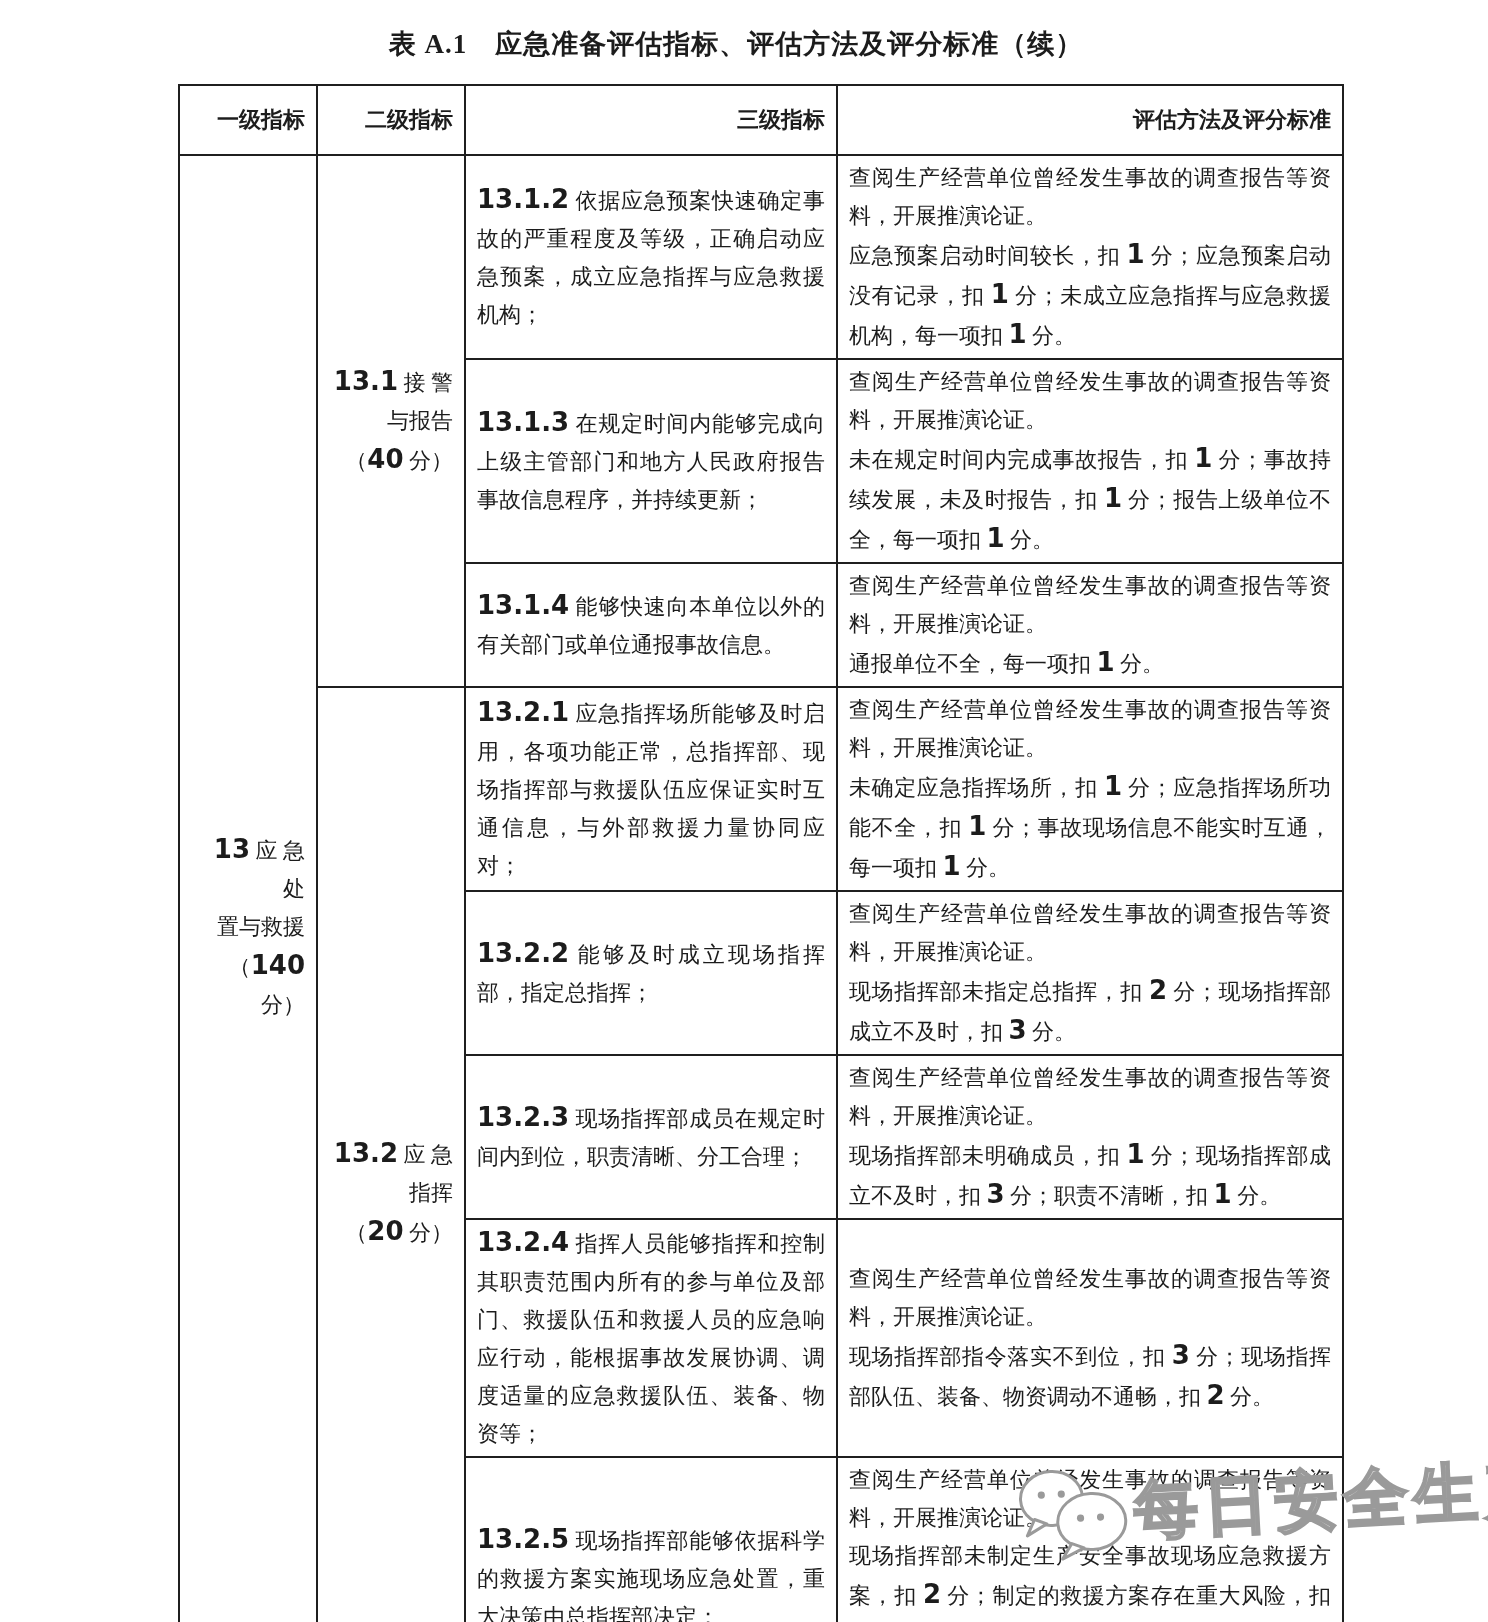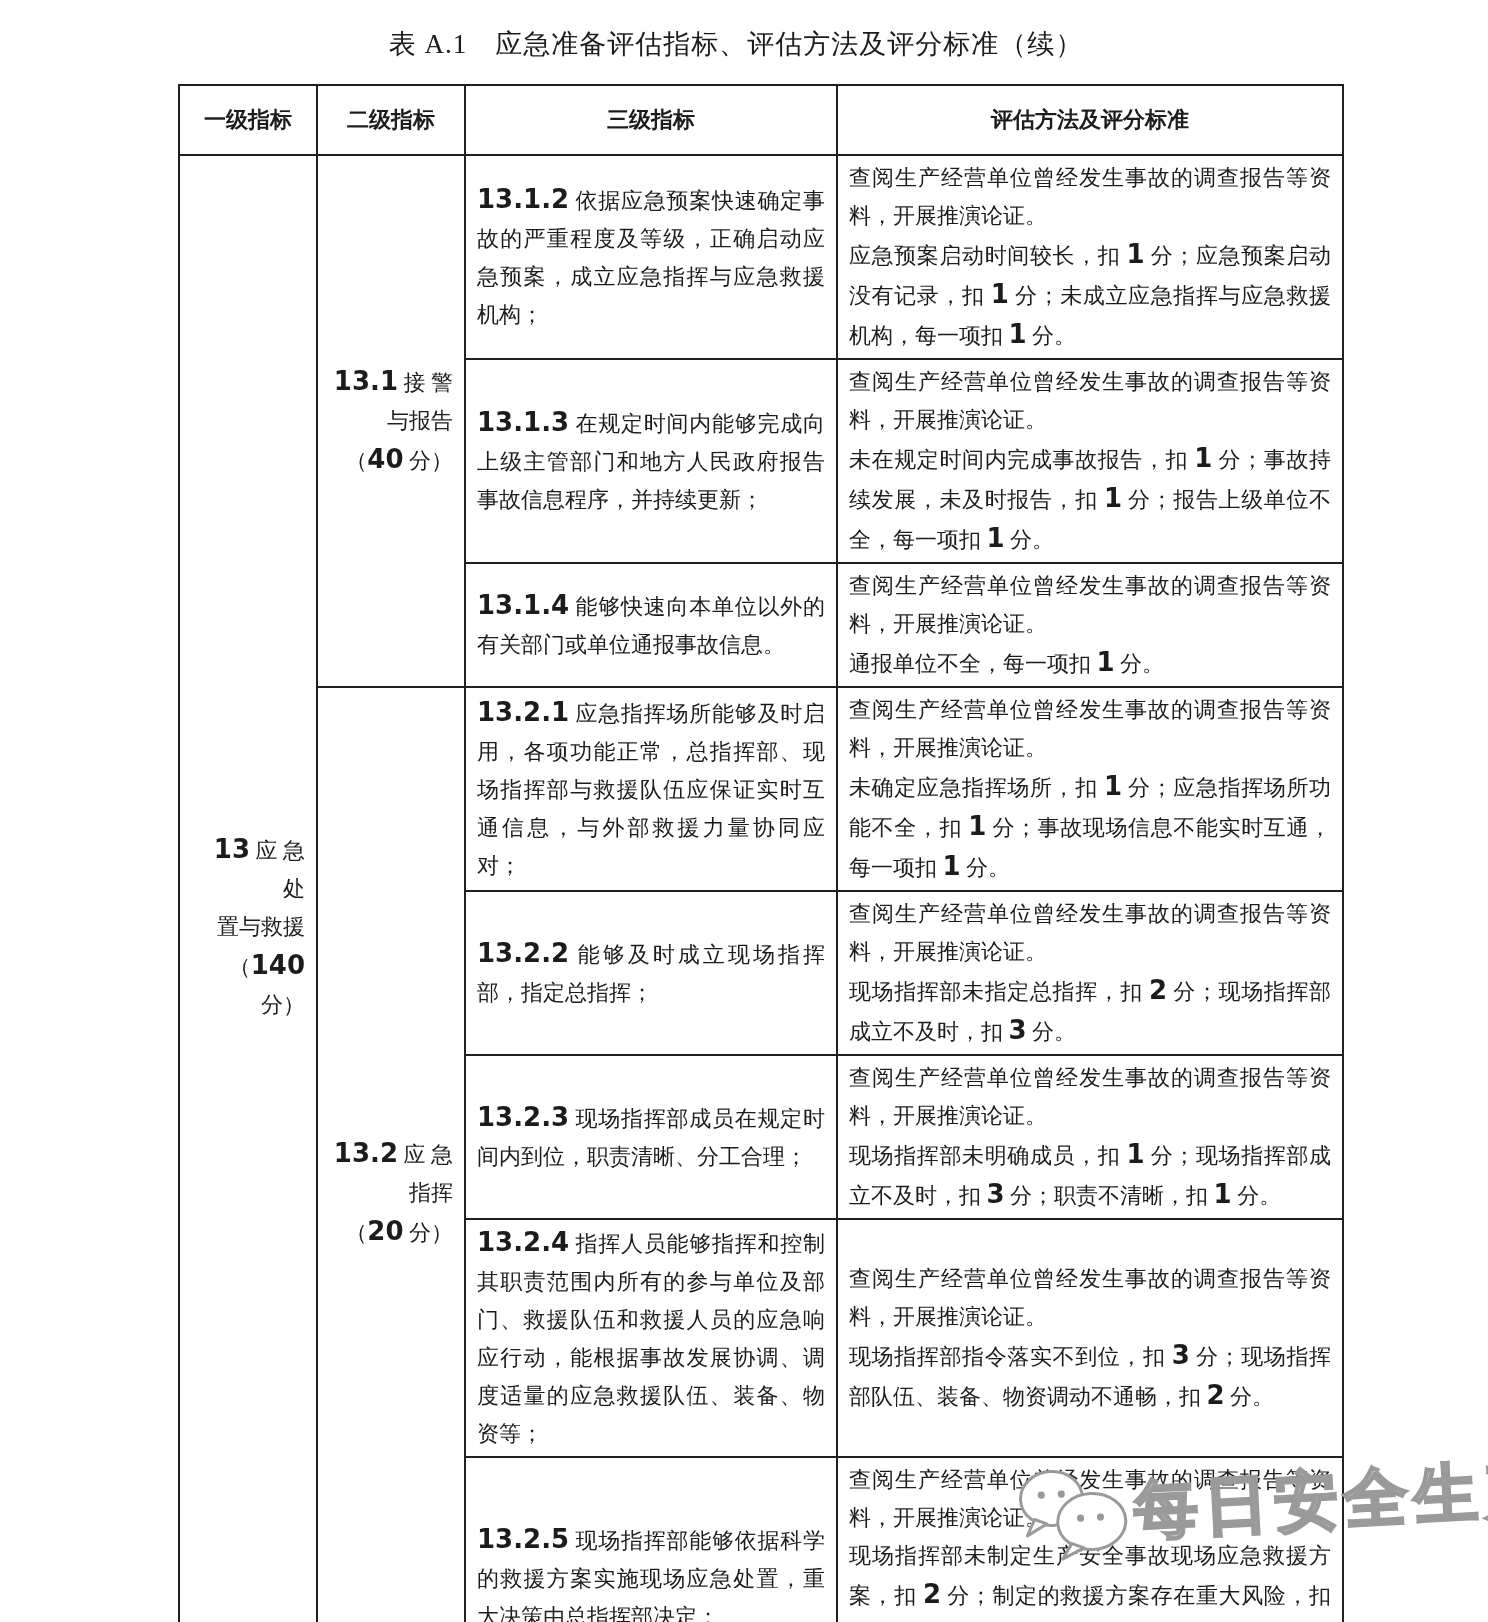--- a/index.html
+++ b/index.html
@@ -5,21 +5,21 @@
   html,body{margin:0;padding:0;background:#ffffff;}
   body{
     width:1488px;height:1622px;position:relative;overflow:hidden;
     font-family:"Liberation Serif","DejaVu Serif",serif;
     color:#1c1c1c;
   }
   .doc-title{
     margin:26px 16px 22px 0;
     text-align:center;
     font-size:27px;
-    font-weight:normal;
+    font-weight:bold;
     letter-spacing:1px;
   }
   table.eval{
     border-collapse:collapse;
     table-layout:fixed;
     margin-left:178px;
     width:1164px;
   }
   table.eval td,table.eval th{
     border:2px solid #1f1f1f;
@@ -28,21 +28,21 @@
     padding:3px 11px;
     vertical-align:middle;
     word-break:break-all;
   }
   col.c1{width:138px;}
   col.c2{width:148px;}
   col.c3{width:372px;}
   col.c4{width:506px;}
   th{
     font-weight:bold;
-    text-align:center;
+    text-align:right;
     height:62px;
     font-size:23px;
     padding:0 4px;
   }
   td.lvl{
     white-space:pre-line;
     text-align:right;
     vertical-align:middle;
   }
   td.ind{

